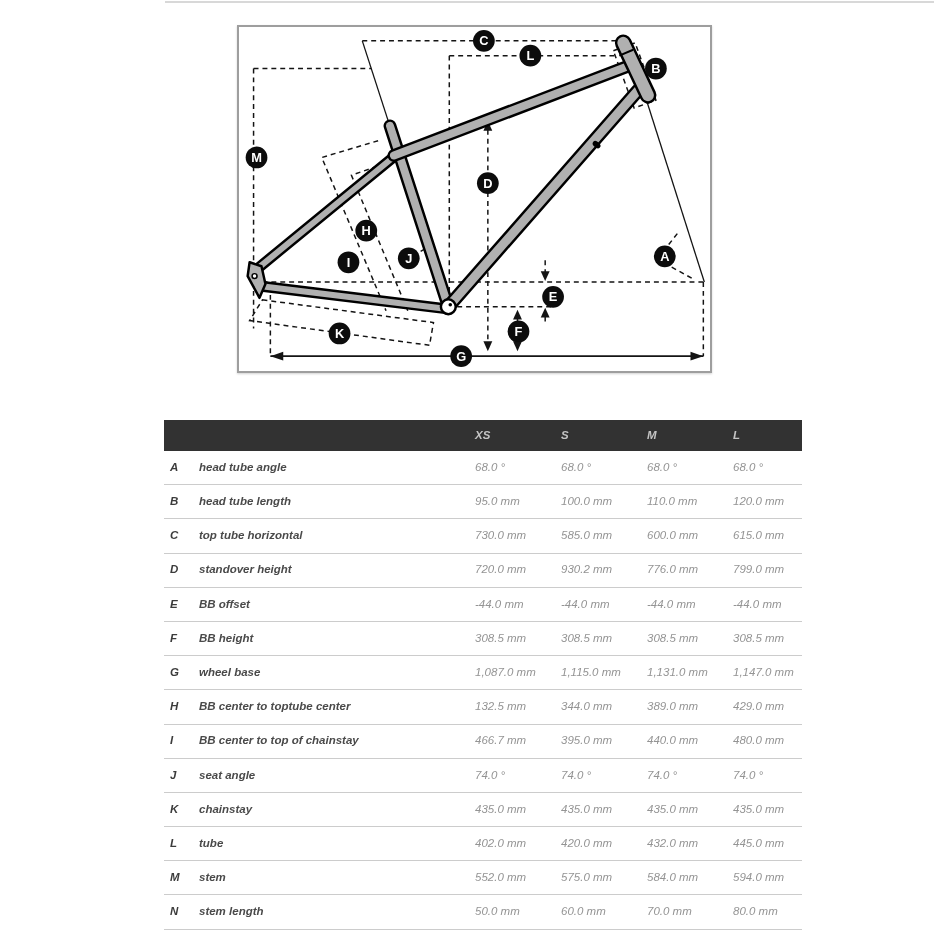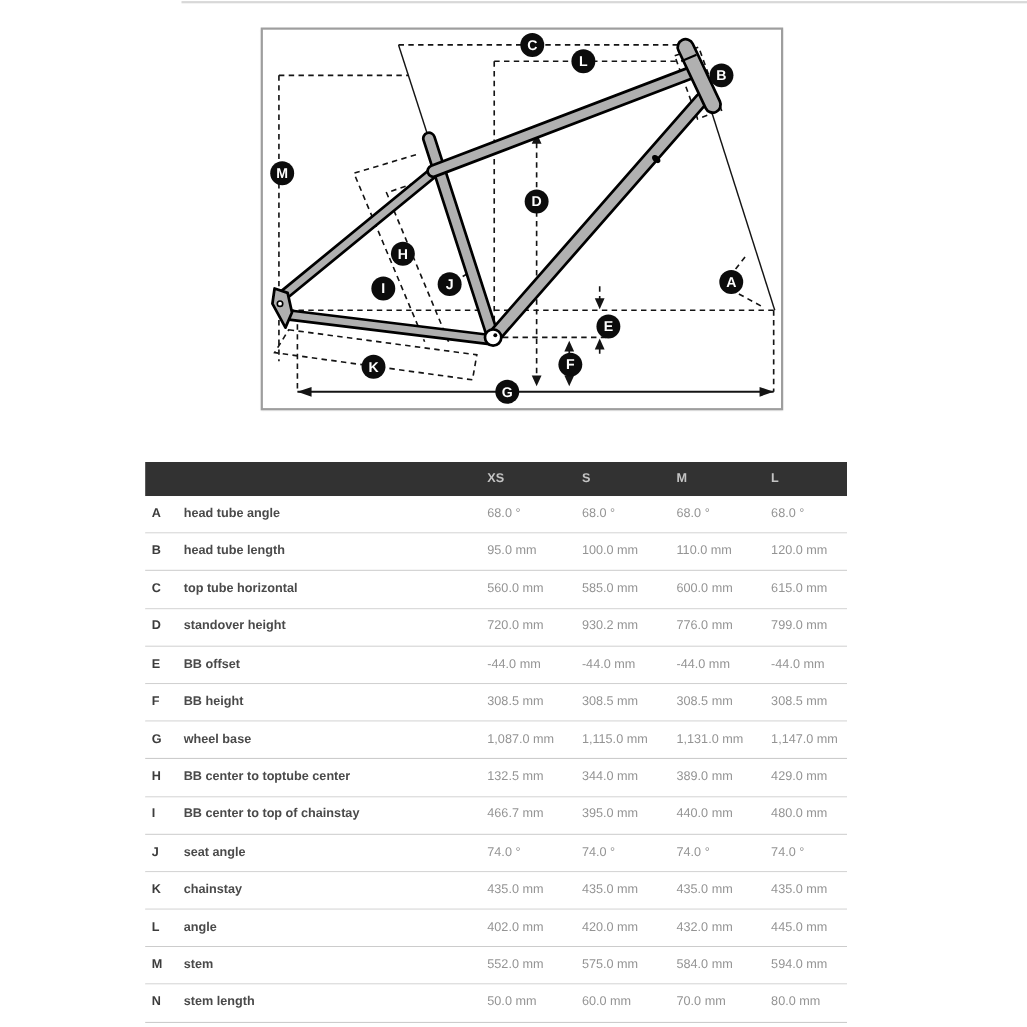--- a/index.html
+++ b/index.html
@@ -3,21 +3,21 @@
 <meta charset="utf-8">
 <style>
   html,body{margin:0;padding:0;background:#ffffff;}
   body{width:934px;height:934px;position:relative;overflow:hidden;
        font-family:"Liberation Sans","DejaVu Sans",sans-serif;color:#444;}
   .top-rule{position:absolute;left:165px;top:1px;width:769px;height:2px;background:#d8d8d8;}
   .diagram-box{position:absolute;left:237px;top:25px;width:471px;height:344px;
                border:2px solid #9e9e9e;background:#fff;box-shadow:0 1px 2px rgba(0,0,0,0.18);}
   .page-title{position:absolute;left:148px;top:380px;width:656px;text-align:center;
               font-size:22px;letter-spacing:2.5px;color:#757575;font-weight:400;margin-top:48px;}
-  .geo-table{position:absolute;left:132px;top:420px;width:638px;font-size:11.5px;line-height:1;}
+  .geo-table{position:absolute;left:164px;top:420px;width:638px;font-size:11.5px;line-height:1;font-style:italic;}
   .t-head{display:flex;align-items:center;height:31px;background:#323232;color:#c4c4c4;font-weight:bold;}
   .t-row{display:flex;align-items:center;height:33.2px;border-bottom:1px solid #cccccc;background:#fff;}
   .c-key{width:35px;padding-left:6px;box-sizing:border-box;font-weight:bold;color:#3c3c3c;flex:none;}
   .c-label{width:276px;font-weight:bold;color:#4a4a4a;flex:none;}
   .c-val{width:86px;flex:none;color:#949494;font-weight:normal;}
   .t-head .c-val{color:#c4c4c4;font-weight:bold;}
   svg{display:block;}
   svg .dash{fill:none;stroke:#141414;stroke-width:1.5;stroke-dasharray:5 4;}
   svg .thin{fill:none;stroke:#141414;stroke-width:1.3;}
   svg .gline{fill:none;stroke:#141414;stroke-width:1.8;}
@@ -180,21 +180,21 @@
     <span class="c-label">head tube length</span>
   <span class="c-val">95.0 mm</span>
         <span class="c-val">100.0 mm</span>
         <span class="c-val">110.0 mm</span>
         <span class="c-val">120.0 mm</span>
       </div>
 
   <div class="t-row">
     <span class="c-key">C</span>
     <span class="c-label">top tube horizontal</span>
-  <span class="c-val">560.0 mm</span>
+  <span class="c-val">730.0 mm</span>
         <span class="c-val">585.0 mm</span>
         <span class="c-val">600.0 mm</span>
         <span class="c-val">615.0 mm</span>
       </div>
 
   <div class="t-row">
     <span class="c-key">D</span>
     <span class="c-label">standover height</span>
   <span class="c-val">720.0 mm</span>
         <span class="c-val">930.2 mm</span>
@@ -260,21 +260,21 @@
     <span class="c-key">K</span>
     <span class="c-label">chainstay</span>
   <span class="c-val">435.0 mm</span>
         <span class="c-val">435.0 mm</span>
         <span class="c-val">435.0 mm</span>
         <span class="c-val">435.0 mm</span>
       </div>
 
   <div class="t-row">
     <span class="c-key">L</span>
-    <span class="c-label">angle</span>
+    <span class="c-label">tube</span>
   <span class="c-val">402.0 mm</span>
         <span class="c-val">420.0 mm</span>
         <span class="c-val">432.0 mm</span>
         <span class="c-val">445.0 mm</span>
       </div>
 
   <div class="t-row">
     <span class="c-key">M</span>
     <span class="c-label">stem</span>
   <span class="c-val">552.0 mm</span>

